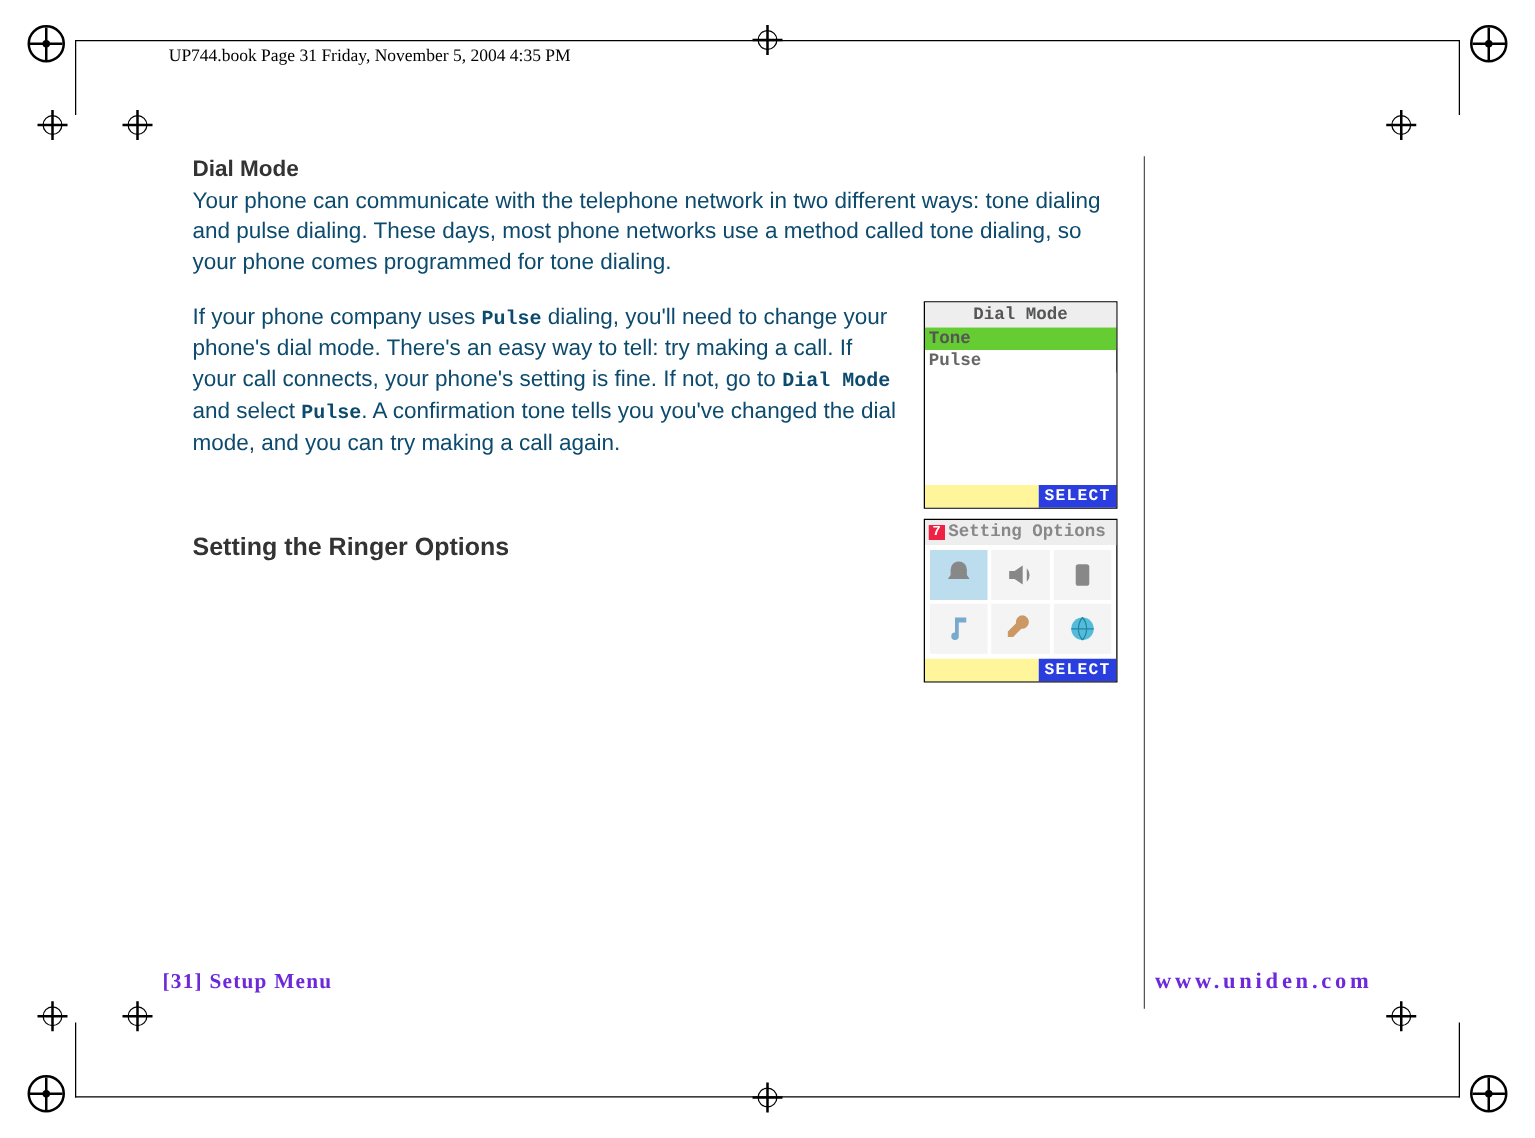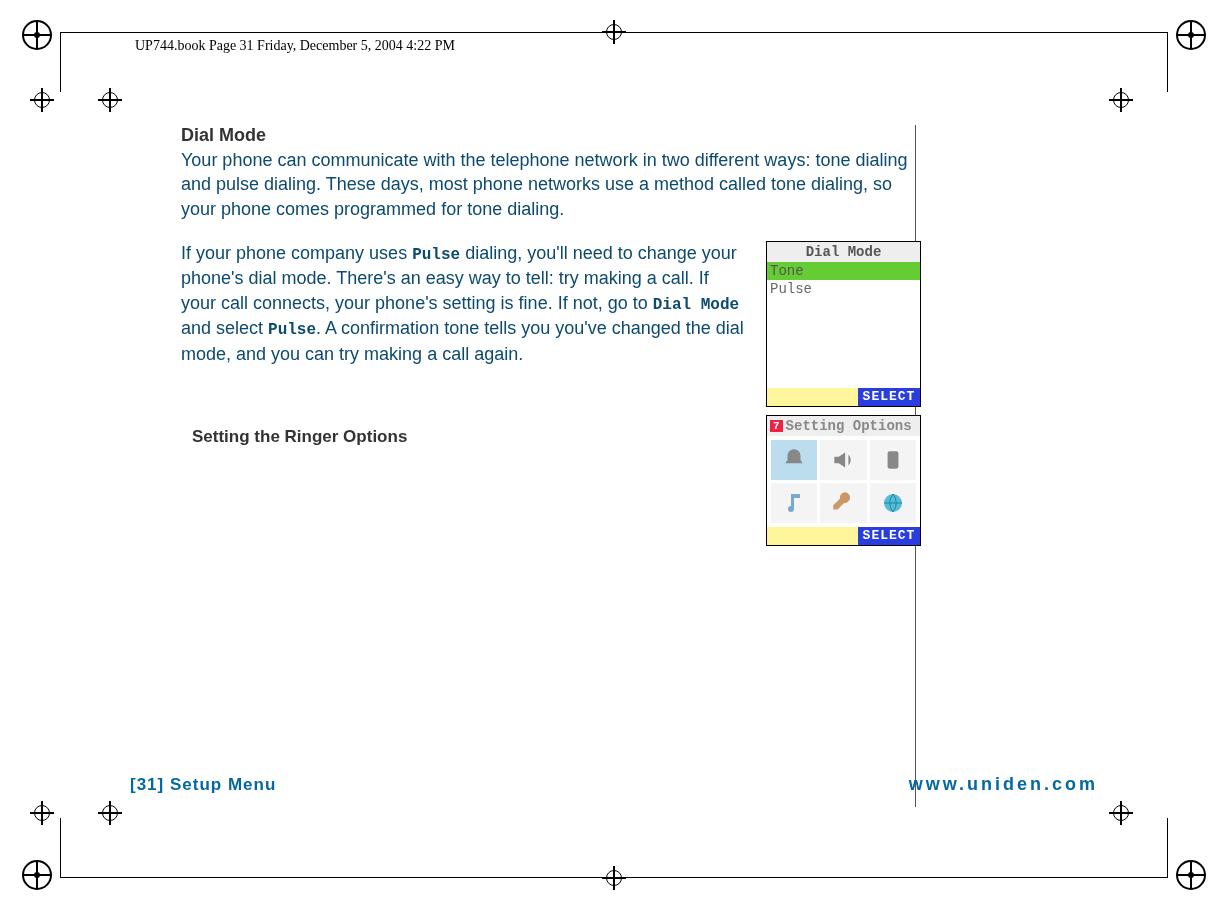--- a/index.html
+++ b/index.html
@@ -47,21 +47,21 @@
       top: 38px;
       left: 135px;
       font-family: "Times New Roman", serif;
       font-size: 14px;
       color: #000;
     }
 
     .content {
       position: absolute;
       top: 125px;
-      left: 181px;
+      left: 154px;
       width: 740px;
     }
     .vrule {
       position: absolute;
       top: 125px;
       right: 312px;
       width: 1px;
       height: 682px;
       background: #555;
     }
@@ -83,44 +83,43 @@
       align-items: flex-start;
     }
     .two-col .text { flex: 1; }
     .osd {
       font-family: "Courier New", monospace;
       font-weight: bold;
       font-size: 16px;
     }
     .section-h {
       font-weight: bold;
-      font-size: 17px;
+      font-size: 20px;
       color: #333;
       margin-top: 20px;
       margin-bottom: 18px;
-      margin-left: 11px;
     }
 
     .screen {
       width: 155px;
       border: 1px solid #000;
       background: #fff;
       font-family: "Courier New", monospace;
       font-size: 14px;
     }
     .screen .title {
       background: #eee;
       color: #555;
       text-align: center;
       font-weight: bold;
       padding: 2px 0;
     }
     .screen .row {
       padding: 1px 3px;
-      font-weight: normal;
+      font-weight: bold;
       color: #666;
     }
     .screen .row.sel { background: #6c3; color: #555; }
     .screen .body { height: 90px; background: #fff; }
     .screen .foot {
       display: flex;
       height: 18px;
     }
     .screen .foot .left { flex: 1; background: #fff59a; }
     .screen .foot .right {
@@ -169,22 +168,22 @@
     }
 
     .footer {
       position: absolute;
       bottom: 115px;
       left: 130px;
       right: 130px;
       display: flex;
       justify-content: space-between;
       align-items: baseline;
-      font-family: Liberation Sans, sans-serif;
-      color: #0369a1;
+      font-family: Liberation Serif, serif;
+      color: #6d28d9;
     }
     .footer .left { font-size: 17px; font-weight: bold; letter-spacing: 1px; }
     .footer .right { font-size: 18px; font-weight: bold; letter-spacing: 3px; text-align: right; }
 
     .print-line-top { position: absolute; top: 32px; left: 60px; right: 60px; height: 1px; background: #000; }
     .print-line-bottom { position: absolute; bottom: 32px; left: 60px; right: 60px; height: 1px; background: #000; }
     .side-tick-l { position: absolute; left: 60px; height: 60px; width: 1px; background: #000; }
     .side-tick-r { position: absolute; right: 60px; height: 60px; width: 1px; background: #000; }
     .side-tick-l.t, .side-tick-r.t { top: 32px; }
     .side-tick-l.b, .side-tick-r.b { bottom: 32px; }
@@ -255,21 +254,21 @@
   <div class="cross-h"></div>
     <div class="cross-v"></div>
     <div class="ring"></div>
 </div>
 <div class="crop-center" style="bottom:85px; right:95px;">
   <div class="cross-h"></div>
     <div class="cross-v"></div>
     <div class="ring"></div>
 </div>
 
-<div class="header-meta">UP744.book  Page 31  Friday, December 5, 2004  4:22 PM</div>
+<div class="header-meta">UP744.book  Page 31  Friday, November 5, 2004  4:35 PM</div>
 
 <div class="vrule"></div>
 
 <div class="content">
   <div class="h1">Dial Mode</div>
   <div class="para">Your phone can communicate with the telephone network in two different ways: tone dialing and pulse dialing. These days, most phone networks use a method called tone dialing, so your phone comes programmed for tone dialing.</div>
 
   <div class="two-col">
     <div class="text para">
       <span>If your phone company uses </span><span class="osd">Pulse</span><span> dialing, you'll need to change your phone's dial mode. There's an easy way to tell: try making a call. If your call connects, your phone's setting is fine. If not, go to </span><span class="osd">Dial Mode</span><span> and select </span><span class="osd">Pulse</span><span>. A confirmation tone tells you you've changed the dial mode, and you can try making a call again.</span>

